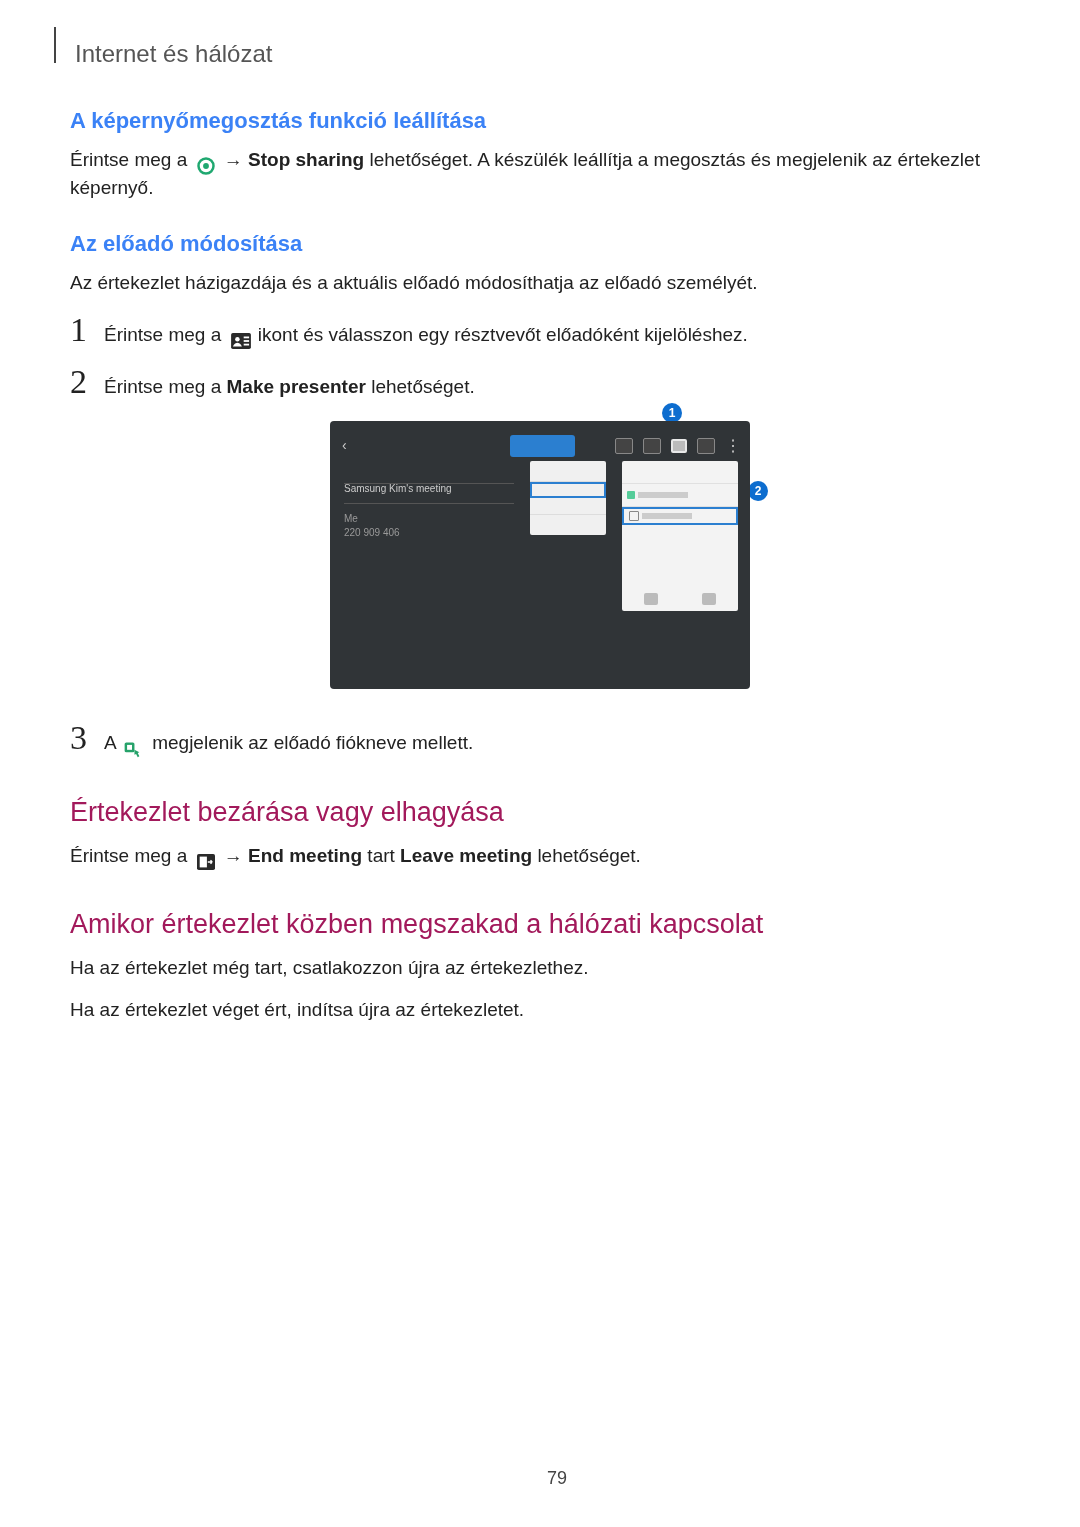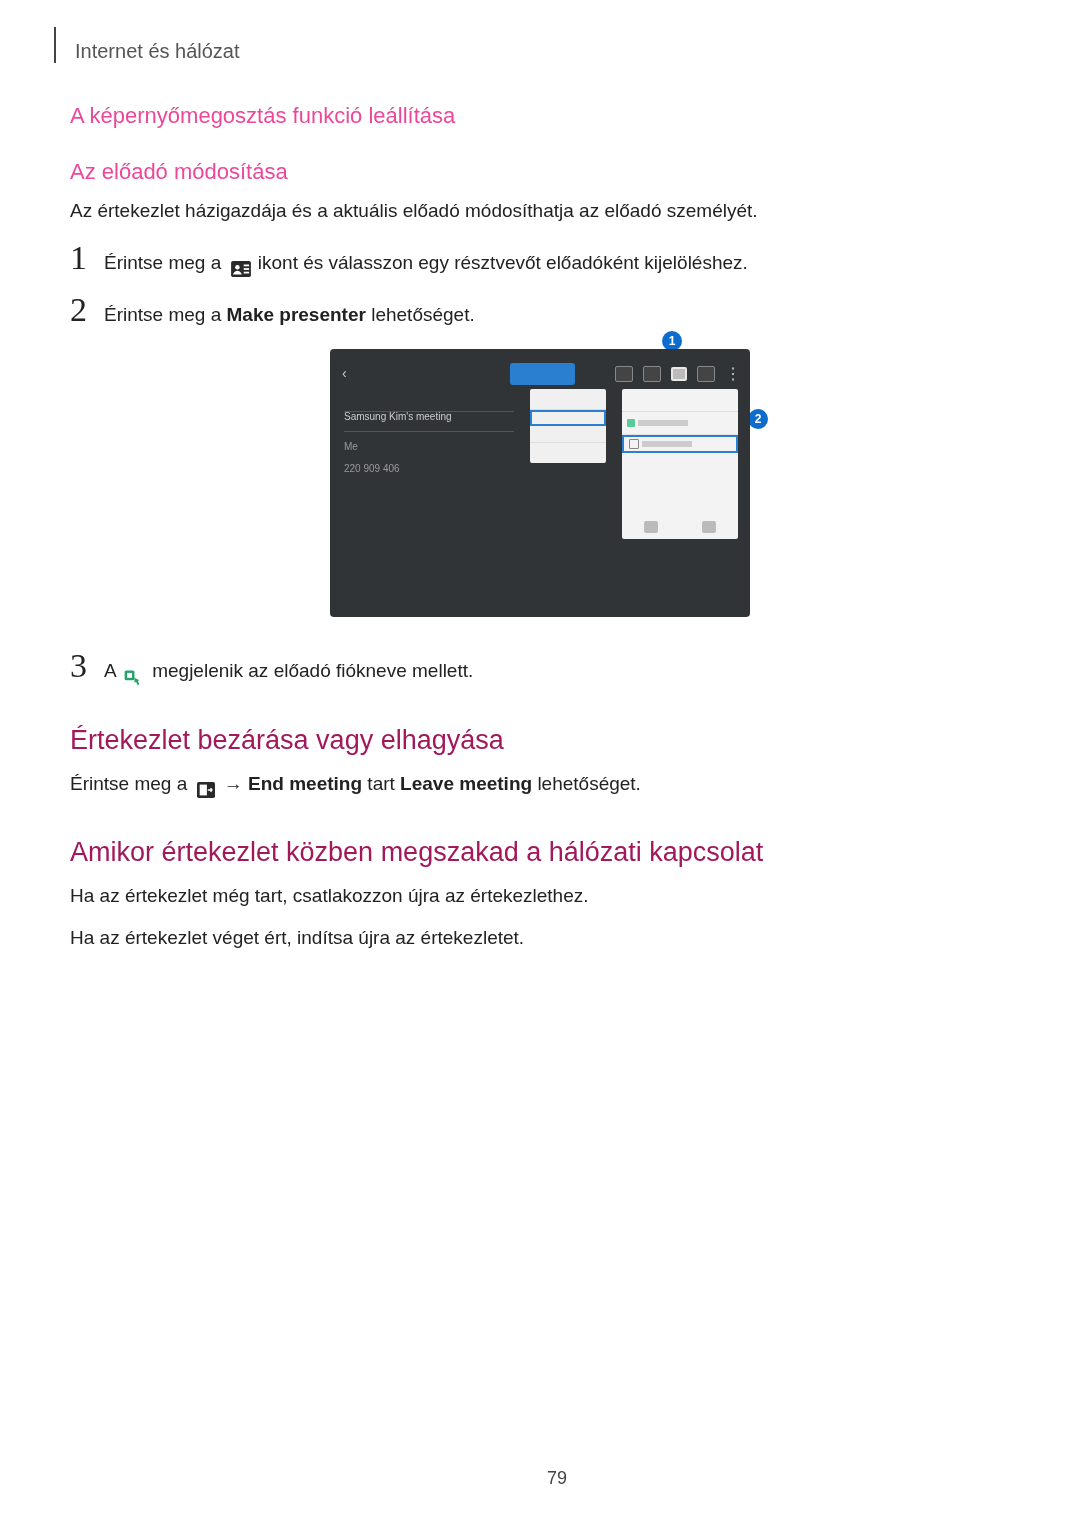--- a/index.html
+++ b/index.html
@@ -20,29 +20,29 @@
   }
   .header-line {
     position: absolute;
     top: 27px;
     left: 54px;
     width: 2px;
     height: 36px;
     background: #444;
   }
   .header-text {
-    font-size: 20px;
+    font-size: 24px;
     color: #555;
     margin-bottom: 40px;
     padding-left: 5px;
   }
   h3 {
     font-size: 22px;
-    font-weight: normal;
-    color: #ec4899;
+    font-weight: bold;
+    color: #3b82f6;
     margin: 30px 0 12px 0;
   }
   h2 {
     font-size: 27px;
     font-weight: normal;
     color: #a2195b;
     margin: 40px 0 14px 0;
   }
   p {
     margin: 0 0 14px 0;
@@ -228,20 +228,32 @@
 </style>
 </head>
 <body>
 
 <div class="header-line"></div>
 <div class="page">
 
   <div class="header-text">Internet és hálózat</div>
 
   <h3>A képernyőmegosztás funkció leállítása</h3>
+  <p>
+    <span>Érintse meg a </span>
+    <span class="inline-icon">
+      <svg viewBox="0 0 24 24" width="22" height="20">
+        <circle cx="12" cy="12" r="9" fill="none" stroke="#1fa870" stroke-width="3"></circle>
+        <circle cx="12" cy="12" r="3.5" fill="#1fa870"></circle>
+      </svg>
+    </span>
+    <span> → </span>
+    <span class="bold">Stop sharing</span>
+    <span> lehetőséget. A készülék leállítja a megosztás és megjelenik az értekezlet képernyő.</span>
+  </p>
 
   <h3>Az előadó módosítása</h3>
   <p>Az értekezlet házigazdája és a aktuális előadó módosíthatja az előadó személyét.</p>
 
   <div class="step">
     <div class="step-num">1</div>
     <div class="step-body">
       <span>Érintse meg a </span>
       <span class="inline-icon">
         <svg viewBox="0 0 24 20" width="24" height="18">
@@ -279,21 +291,21 @@
           <div class="ic dark"></div>
           <div class="ic selected"></div>
           <div class="ic dark"></div>
           <div class="dots">⋮</div>
         </div>
       </div>
       <div class="meeting-title">Samsung Kim's meeting</div>
       <div class="meta-line" style="top:62px"></div>
       <div class="meta-txt" style="top:68px">Me</div>
       <div class="meta-line" style="top:82px"></div>
-      <div class="meta-txt" style="top:90px">220 909 406</div>
+      <div class="meta-txt" style="top:82px">220 909 406</div>
 
       <div class="popup-left">
         <div class="item"></div>
         <div class="item hl"></div>
         <div class="item"></div>
         <div class="item"></div>
       </div>
 
       <div class="panel-right">
         <div class="row"></div>

